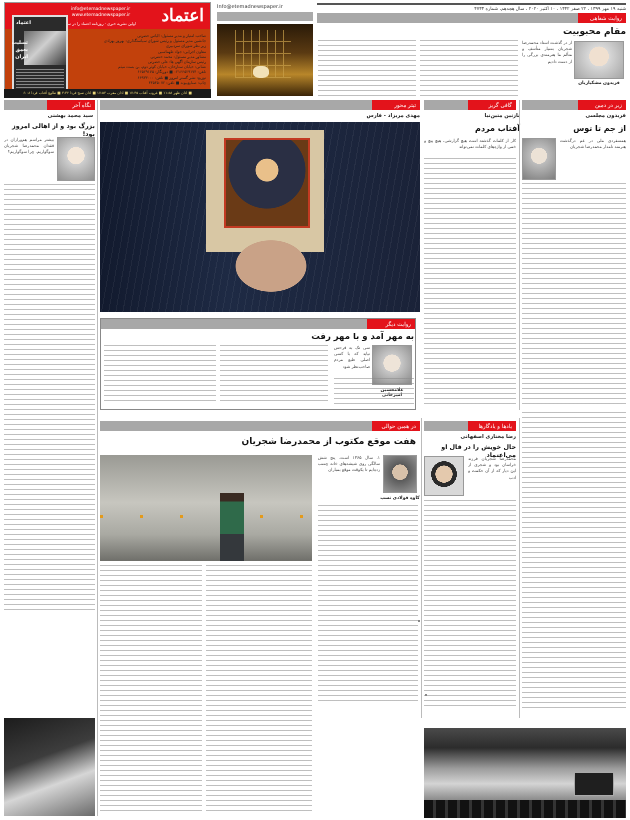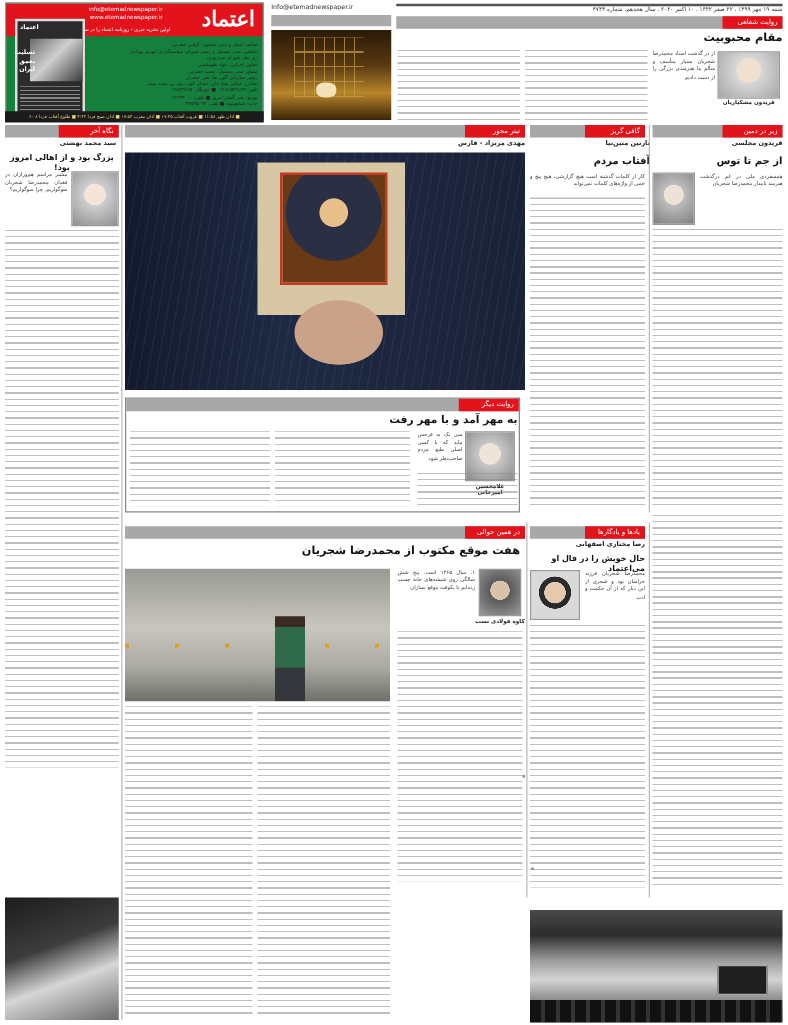--- a/index.html
+++ b/index.html
@@ -14,21 +14,21 @@
   .headline { font-weight: bold; color: #111; }
   .photo { background: #555; overflow: hidden; }
   .portrait { background: linear-gradient(#e9e9e9, #b5b5b5); border: 1px solid #999; }
   .caption { font-size: 4.5px; font-weight: bold; color: #222; text-align: center; }
   .box { border: 1px solid #888; }
   .vr { position: absolute; width: 1px; background: #bbb; }
 </style>
 </head>
 <body>
 
-<div class="abs" style="left:4px;top:2px;width:207px;height:94px;border:1px solid #999;background:#15803d;">
+<div class="abs" style="left:4px;top:2px;width:207px;height:94px;border:1px solid #999;background:#c2410c;">
   <div class="abs" style="left:0;top:0;width:205px;height:26px;background:#e3131b;"></div>
   <div class="abs" style="right:6px;top:2px;color:#fff;font-size:17px;font-weight:bold;font-family:'DejaVu Serif',serif;">اعتماد</div>
   <div class="abs" style="right:80px;top:3px;color:#fff;font-size:4.5px;direction:ltr;">info@etemadnewspaper.ir</div>
   <div class="abs" style="right:80px;top:9px;color:#fff;font-size:4.5px;direction:ltr;">www.etemadnewspaper.ir</div>
   <div class="abs" style="right:74px;top:18px;color:#fff;font-size:3.8px;">اولین نشریه خبری - روزنامه اعتماد را در سایت بخوانید</div>
 
   <div class="abs" style="left:7px;top:12px;width:56px;height:78px;background:#2b2b2b;border:2px solid #ddd;">
     <div class="abs" style="left:2px;top:2px;color:#fff;font-size:5px;font-weight:bold;">اعتماد</div>
     <div class="abs" style="left:10px;top:14px;width:42px;height:34px;background:linear-gradient(135deg,#6b6b6b,#cfcfcf 45%,#3a3a3a);"></div>
     <div class="abs" style="right:38px;top:22px;width:16px;color:#fff;font-size:5px;font-weight:bold;line-height:7px;">تسلیت بعمق ایران</div>
@@ -77,21 +77,21 @@
   <div class="red">تیتر محور</div>
 </div>
 <div class="abs kicker" style="left:424px;top:100px;width:92px;">
   <div class="red">گافی گریز</div>
 </div>
 <div class="abs kicker" style="left:522px;top:100px;width:104px;">
   <div class="red">زیر در دمین</div>
 </div>
 
 <div class="abs byline" style="right:537px;top:112px;">سید محمد بهشتی</div>
-<div class="abs headline" style="left:4px;top:122px;width:91px;font-size:6.4px;text-align:center;">بزرگ بود و از اهالی امروز بود!</div>
+<div class="abs headline" style="left:4px;top:122px;width:91px;font-size:6.4px;text-align:right;">بزرگ بود و از اهالی امروز بود!</div>
 <div class="abs portrait" style="left:57px;top:137px;width:38px;height:44px;background:radial-gradient(circle at 50% 42%,#f3e6d8 0 28%,#cfcfcf 29%,#8f8f8f 100%);"></div>
 <div class="abs txt" style="left:4px;top:137px;width:50px;height:44px;">بیشتر مراسم هم‌ورازان در فقدان محمدرضا شجریان سوگواریم. چرا سوگواریم؟</div>
 <div class="abs lines" style="left:4px;top:184px;width:91px;height:430px;"></div>
 <div class="abs photo" style="left:4px;top:718px;width:91px;height:98px;background:linear-gradient(160deg,#1c1c1c 0%,#3d3d3d 40%,#d6d6d6 65%,#6a6a6a 100%);"></div>
 <div class="vr" style="left:97px;top:100px;height:716px;"></div>
 
 <div class="abs byline" style="right:210px;top:112px;">مهدی مربزاد - فارس</div>
 <div class="abs photo" style="left:100px;top:122px;width:320px;height:190px;background:linear-gradient(90deg,#121a2e 0%,#1e2a44 40%,#1a2238 100%);">
   <div class="abs" style="left:0;top:0;width:320px;height:190px;background:repeating-linear-gradient(100deg,transparent 0 6px,rgba(255,255,255,.05) 6px 7px);"></div>
   <div class="abs" style="left:106px;top:8px;width:118px;height:122px;background:#d8c7a4;">

